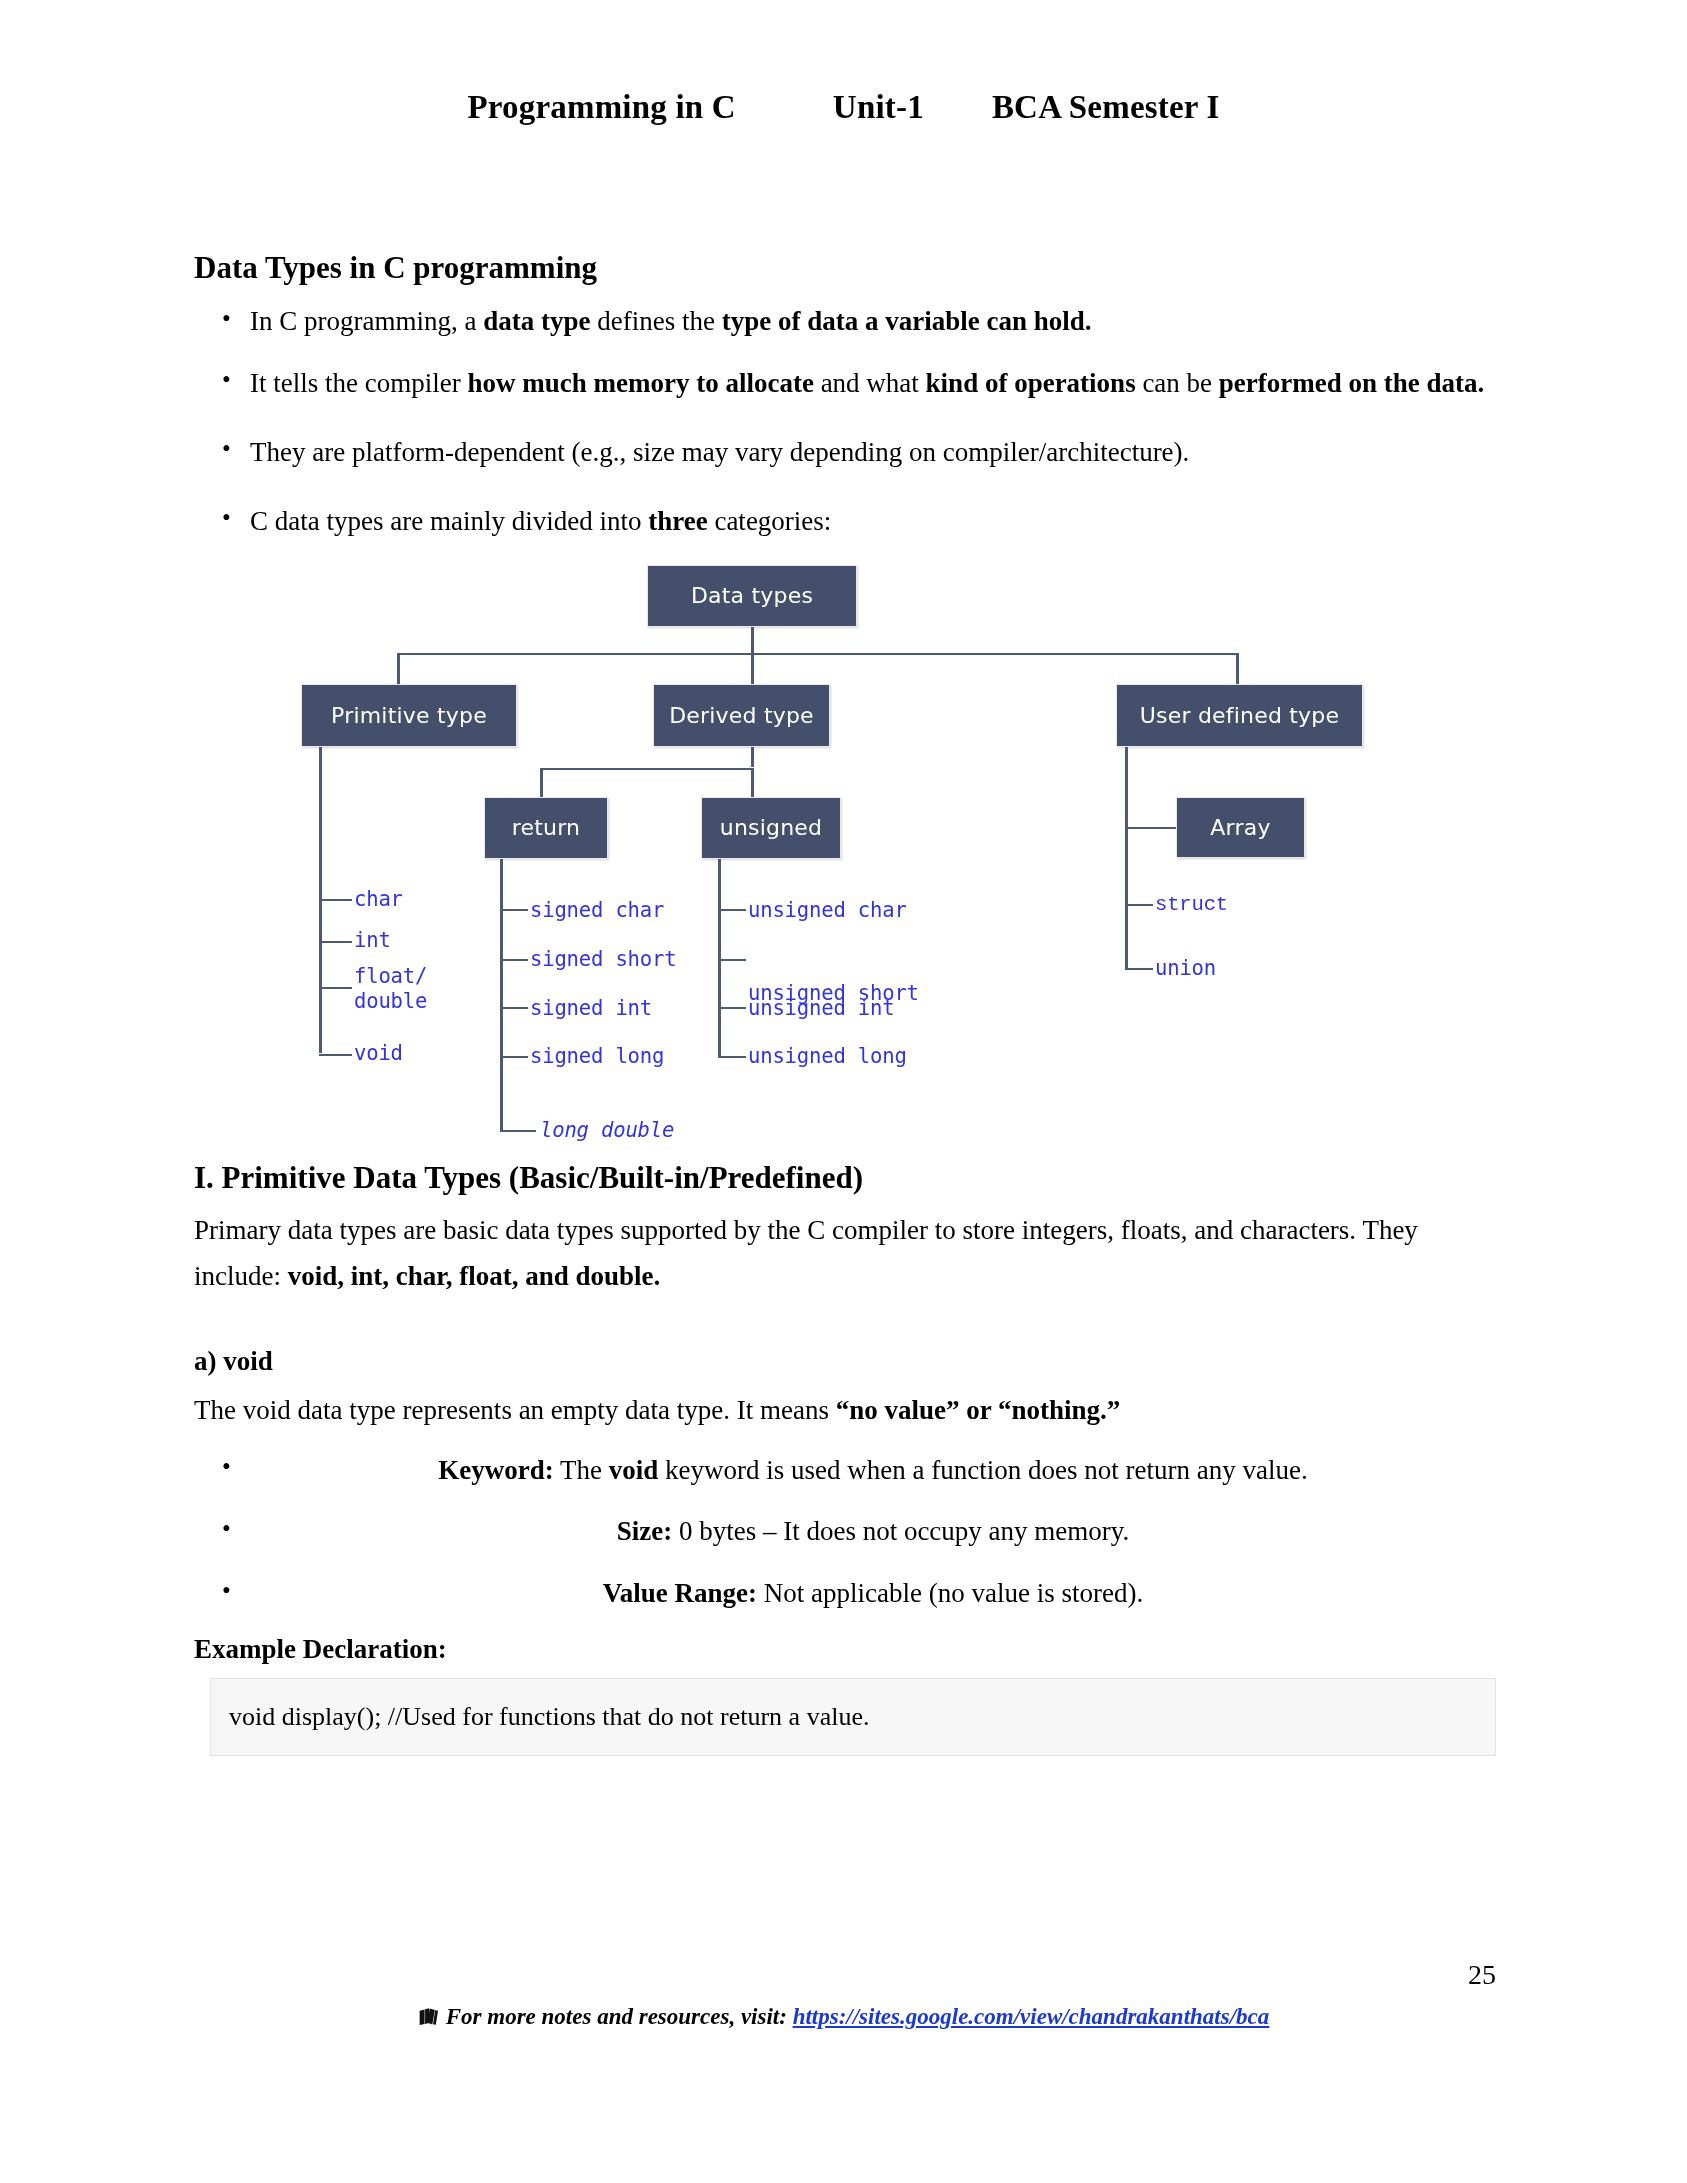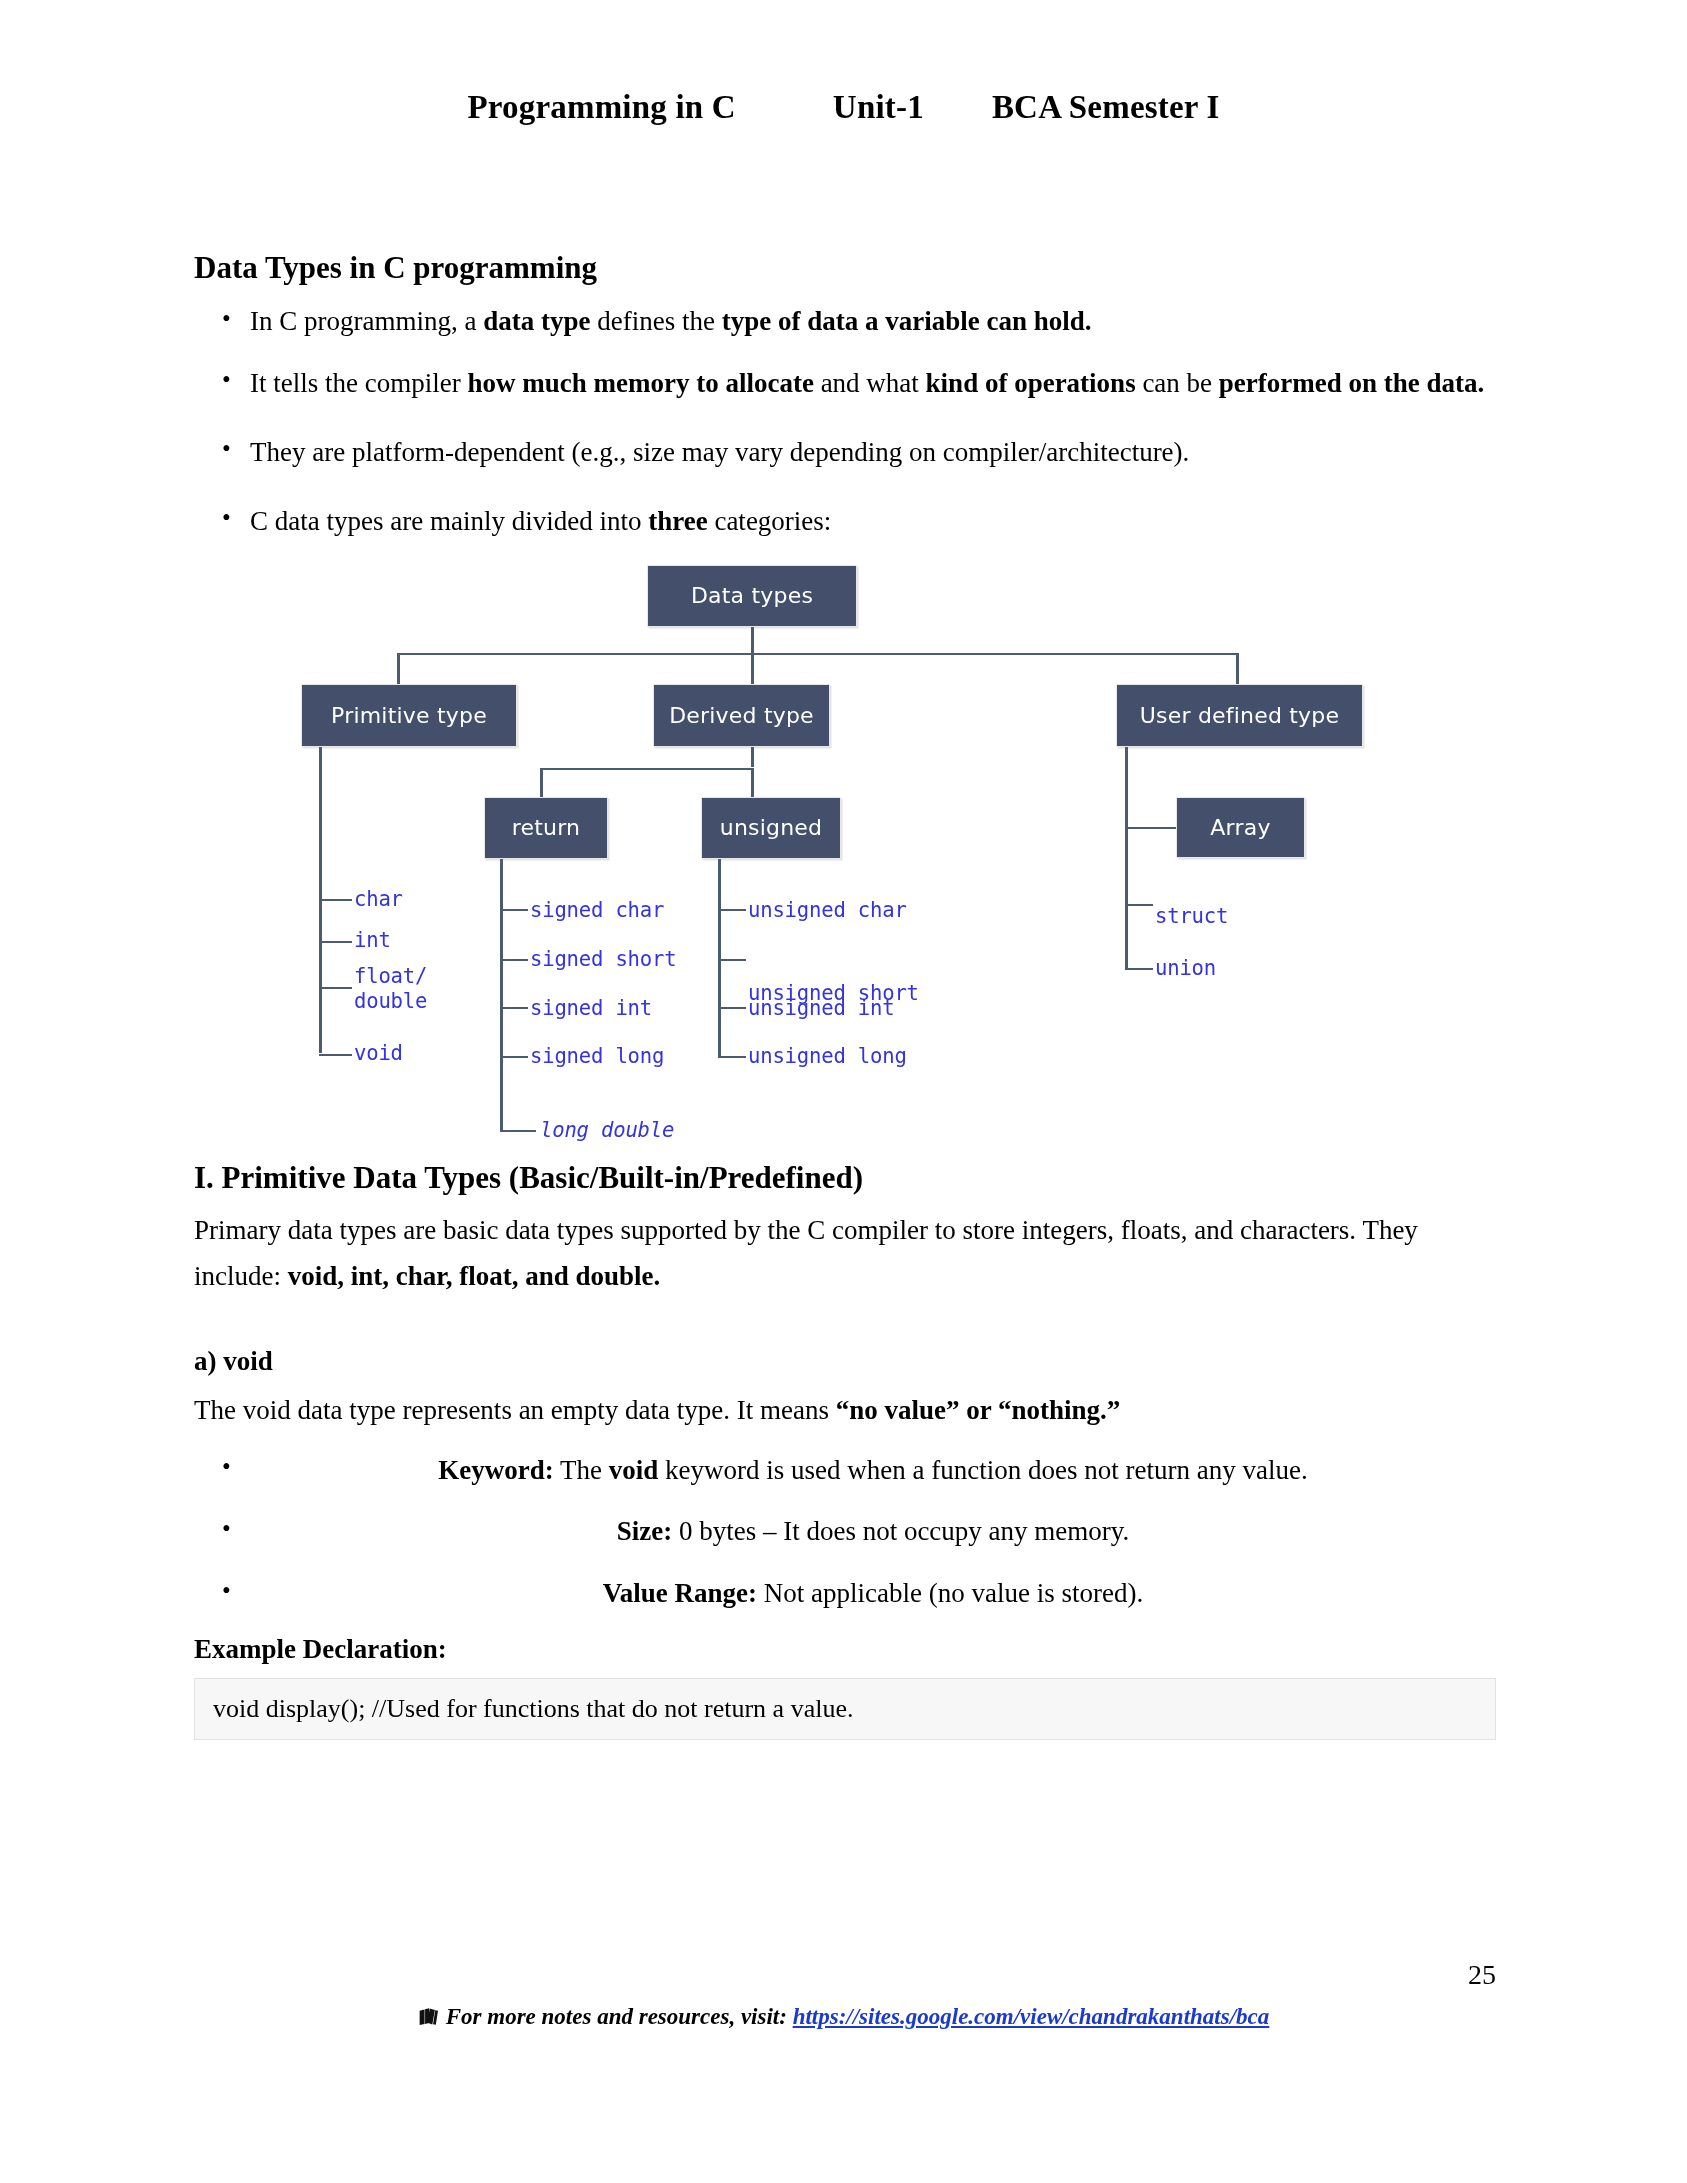--- a/index.html
+++ b/index.html
@@ -120,24 +120,24 @@
     color: #3333e0;
     font-family: "DejaVu Sans Mono", "Liberation Mono", monospace;
     font-size: 20.6px;
     white-space: nowrap;
     letter-spacing: -0.2px;
     line-height: 1.12;
   }
 
   
   .codebox {
-    margin: 13px 0 0 0;
+    margin: 13px 0 0 16px;
     background: #f7f7f7;
     border: 0.8px solid #e2e2e2;
-    padding: 13px 18px;
+    padding: 21px 18px;
     font-size: 26px;
     line-height: 1.3;
   }
 
   
   .page-number {
     position: absolute;
     right: 191px;
     top: 1959px;
     font-size: 28px;
@@ -260,21 +260,21 @@
       <div class="conn h" style="left:417px; top:491px; width:28px;"></div>
 
       <div class="leaf" style="left:447px; top:334px;">unsigned char</div>
       <div class="leaf" style="left:447px; top:383px;margin-top:34px;">unsigned short</div>
       <div class="leaf" style="left:447px; top:432px;">unsigned int</div>
       <div class="leaf" style="left:447px; top:480px;">unsigned long</div>
 
       <div class="conn h" style="left:824px; top:339px; width:28px;"></div>
       <div class="conn h" style="left:824px; top:403px; width:28px;"></div>
 
-      <div class="leaf" style="left:854px; top:340px;">struct</div>
+      <div class="leaf" style="left:854px; top:328px;font-family:Liberation Mono, monospace;">struct</div>
       <div class="leaf" style="left:854px; top:392px;">union</div>
 
     </div>
 
     <h2 class="sub-title" style="margin-top:15px;">I. Primitive Data Types (Basic/Built-in/Predefined)</h2>
     <p class="para"><span><span>Primary data types are basic data types supported by the C compiler to store integers, floats, and characters. They include: </span><b>void, int, char, float, and double.</b></span></p>
 
     <div class="spacer-md"></div>
 
     <h2 class="sub-title" style="font-size:27px;">a) void</h2>

